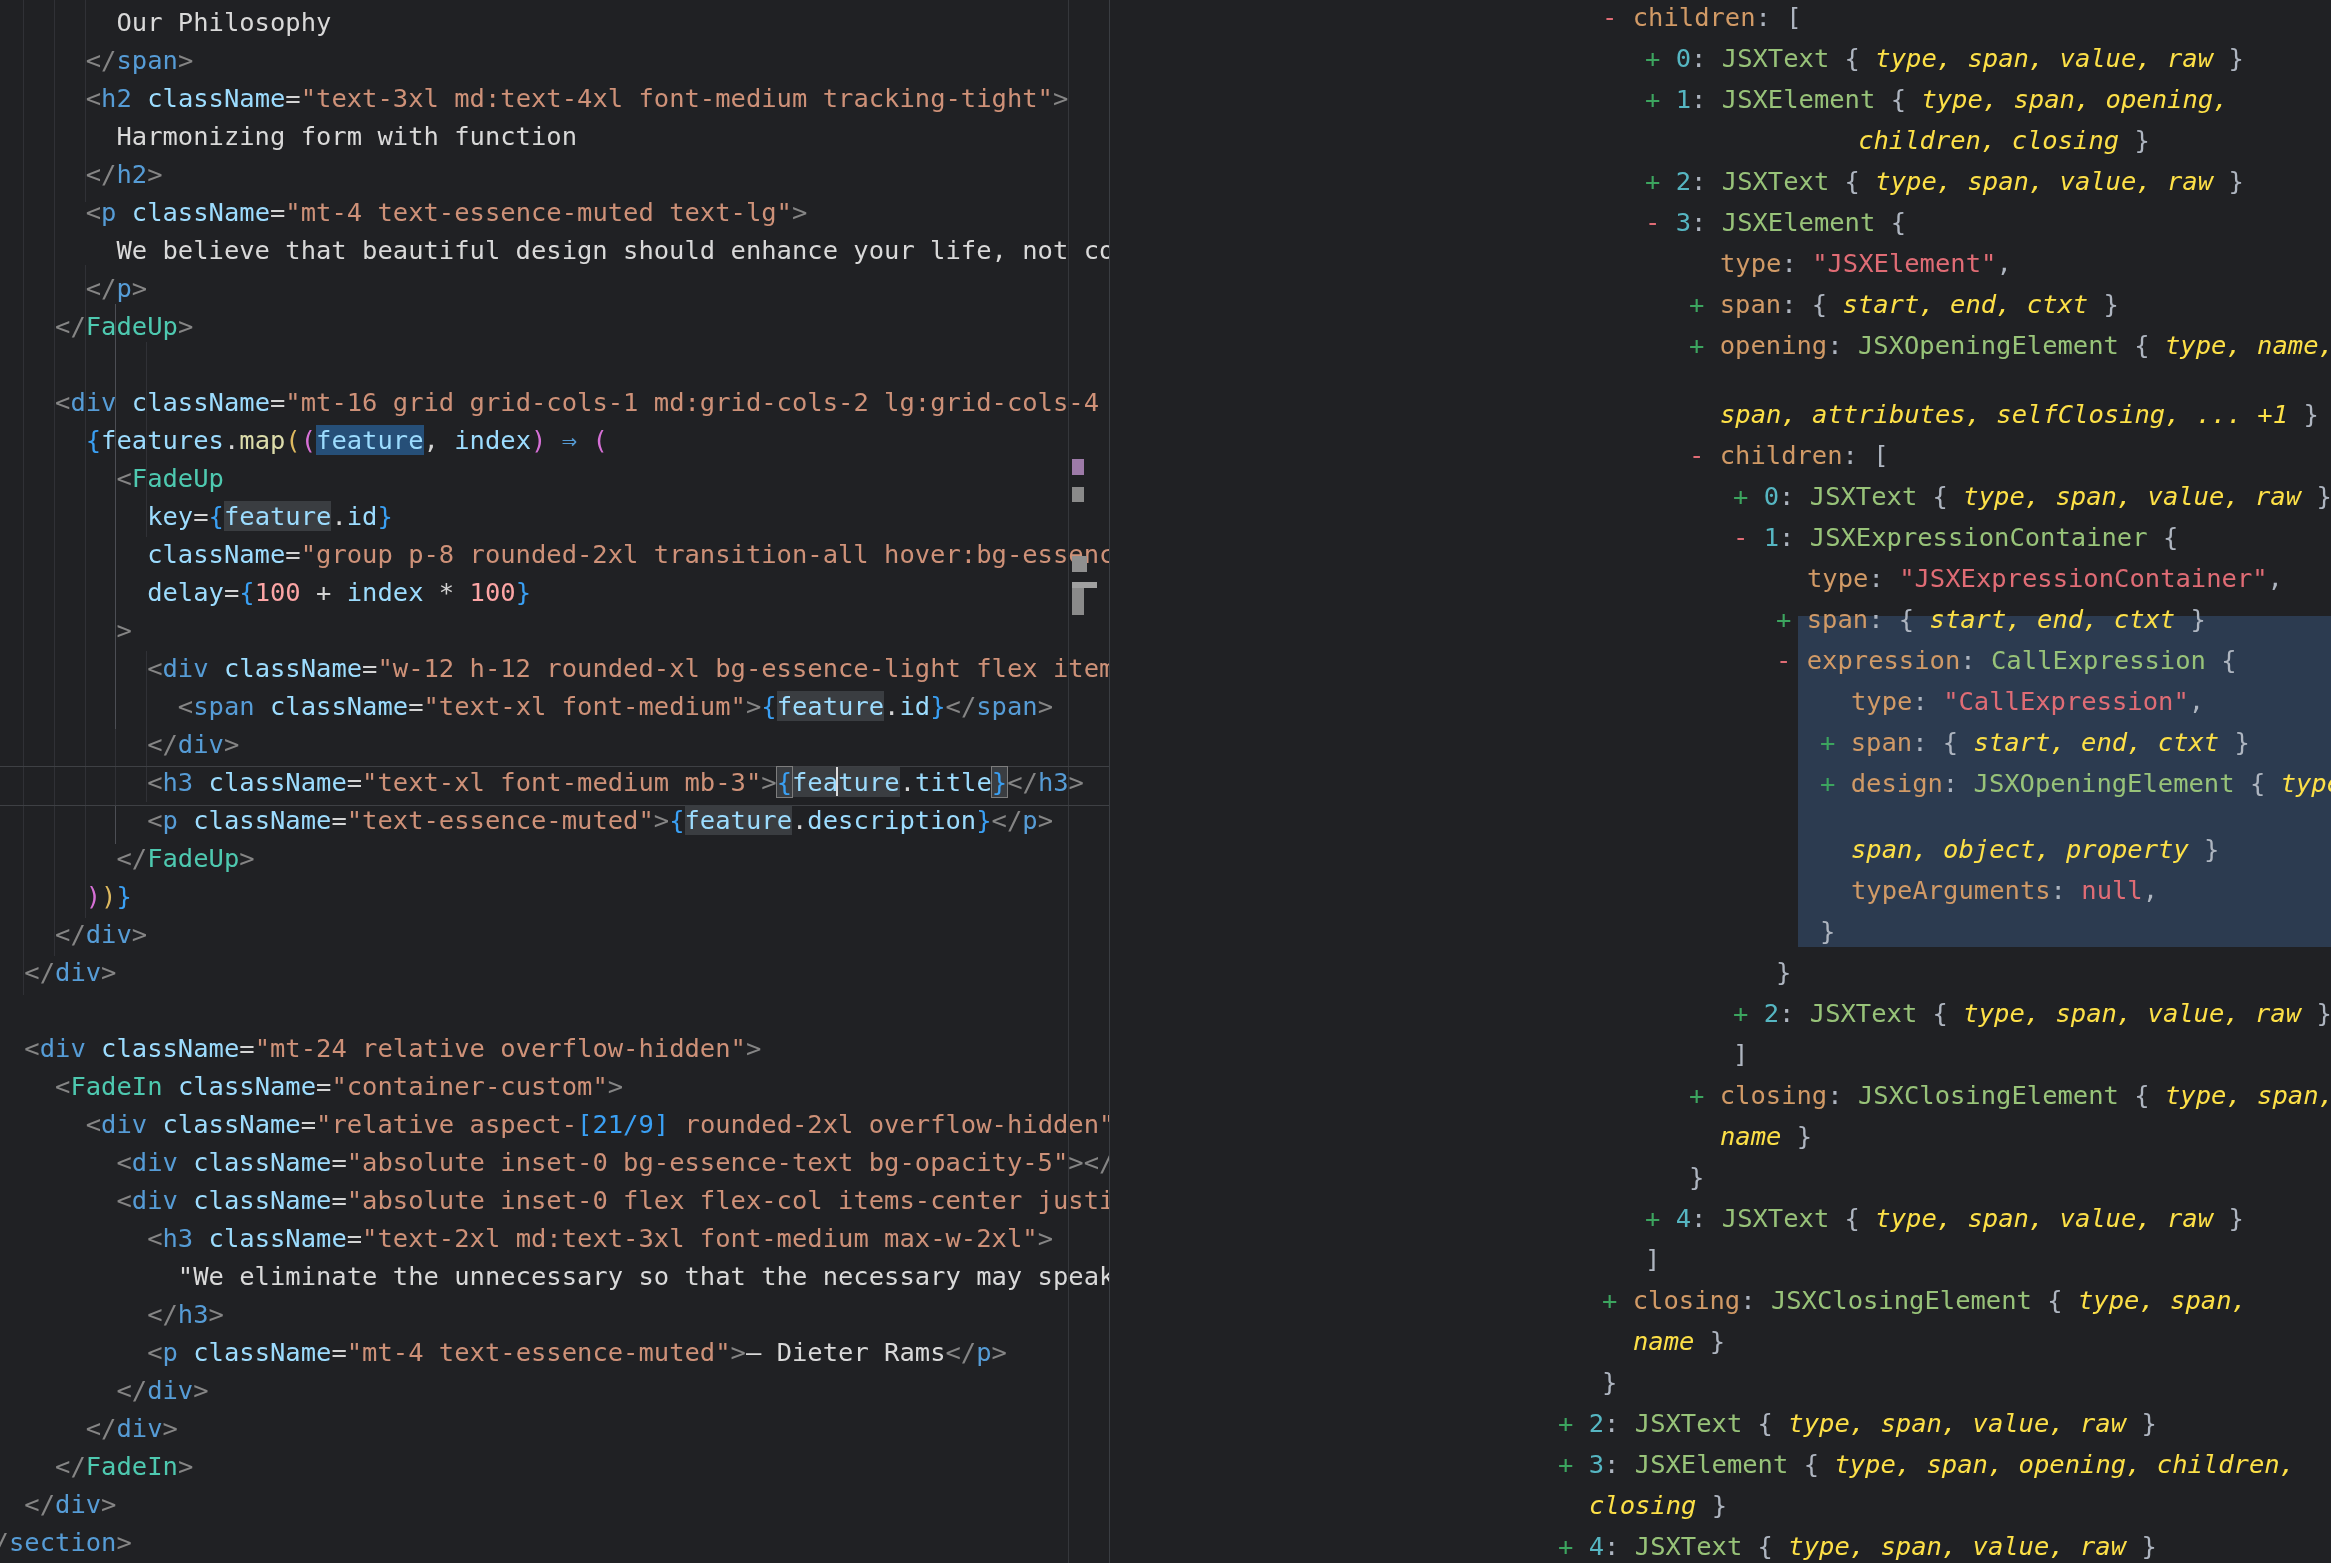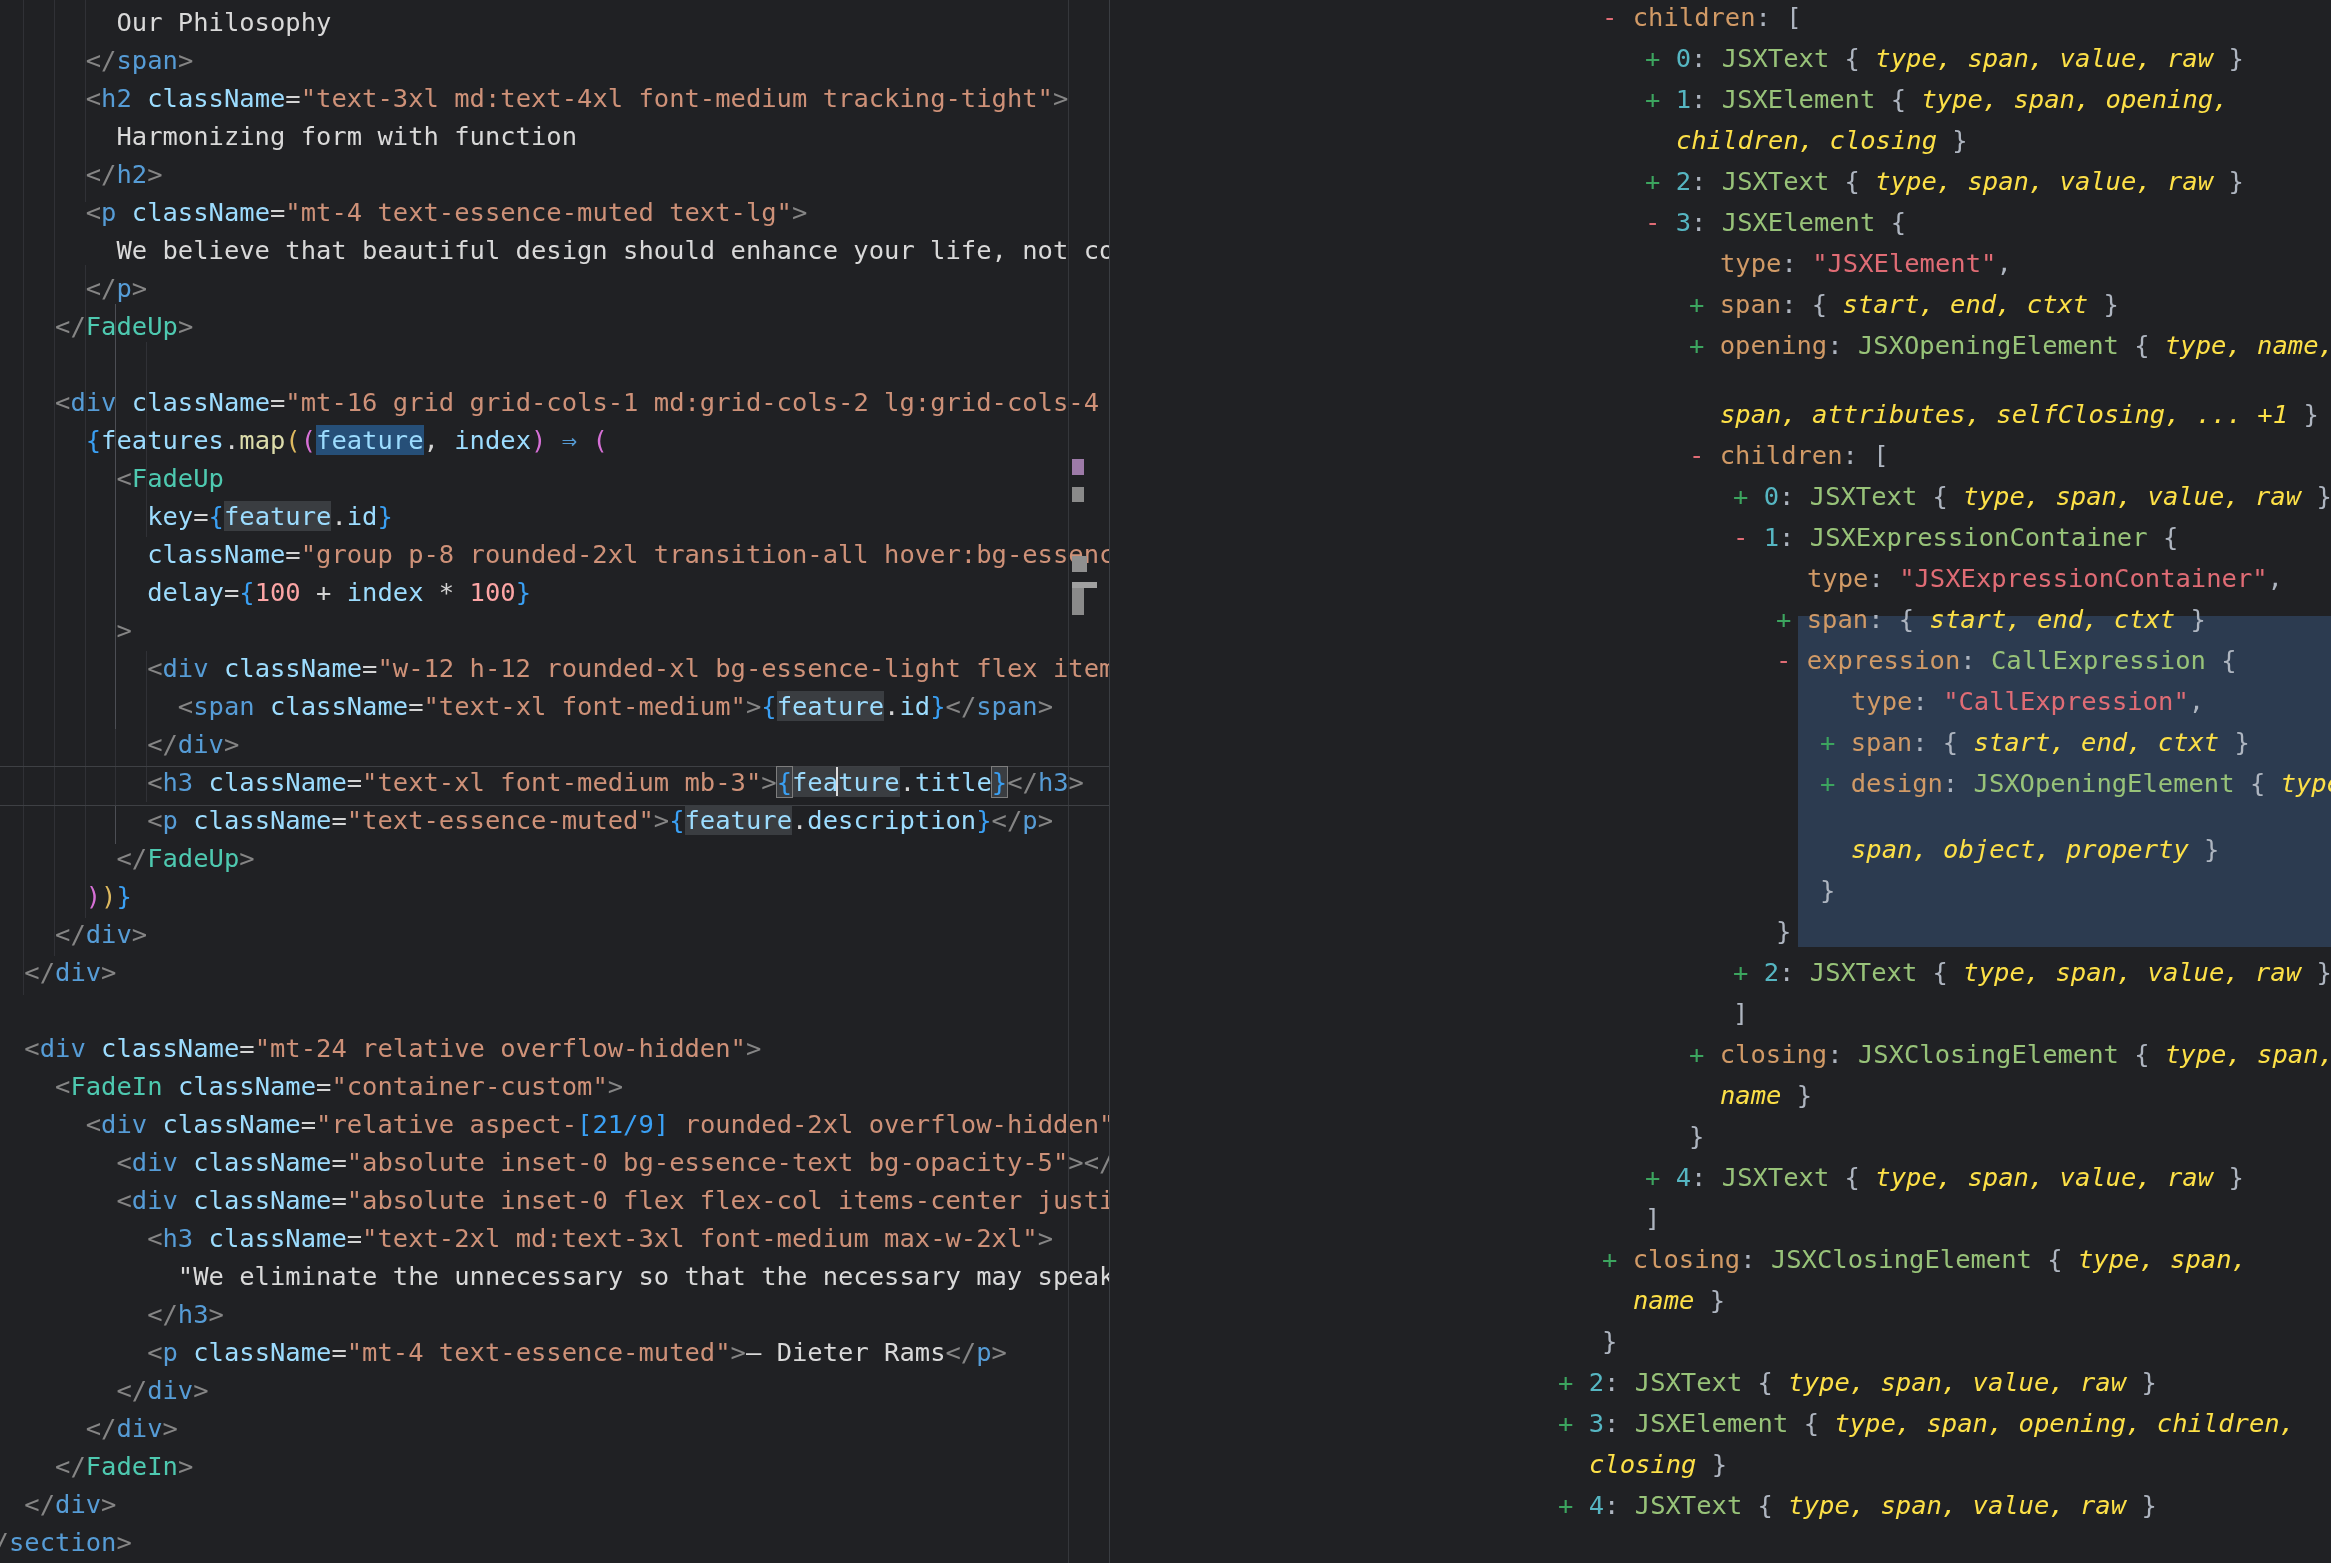--- a/index.html
+++ b/index.html
@@ -97,37 +97,38 @@
     <div class="mm-block" style="left: 2.7px; top: 582px; width: 25.5px; height: 5.5px; background: rgb(160, 160, 160);"></div>
     <div class="mm-block" style="left: 2.7px; top: 588px; width: 12.7px; height: 27px; background: rgb(138, 138, 138);"></div>
   </div>
 
 <div id="ast-pane">
   <div id="ast-highlight"></div>
   <div class="ast-lines">
       <div class="al" style="padding-left: 492px;"><span class="rminus">-&nbsp;</span><span class="rk">children</span><span class="rp">: [</span></div>
       <div class="al" style="padding-left: 535px;"><span class="rplus">+&nbsp;</span><span class="ri">0</span><span class="rp">: </span><span class="rn">JSXText</span><span class="rp"> { </span><span class="rf">type, span, value, raw</span><span class="rp"> }</span></div>
       <div class="al" style="padding-left: 535px;"><span class="rplus">+&nbsp;</span><span class="ri">1</span><span class="rp">: </span><span class="rn">JSXElement</span><span class="rp"> { </span><span class="rf">type, span, opening,</span></div>
-      <div class="al" style="padding-left: 566px;"><span class="rf">children, closing</span><span class="rp"> }</span></div>
+      <div class="al" style="padding-left: 566px; text-align: center;"><span class="rf">children, closing</span><span class="rp"> }</span></div>
       <div class="al" style="padding-left: 535px;"><span class="rplus">+&nbsp;</span><span class="ri">2</span><span class="rp">: </span><span class="rn">JSXText</span><span class="rp"> { </span><span class="rf">type, span, value, raw</span><span class="rp"> }</span></div>
       <div class="al" style="padding-left: 535px;"><span class="rminus">-&nbsp;</span><span class="ri">3</span><span class="rp">: </span><span class="rn">JSXElement</span><span class="rp"> {</span></div>
       <div class="al" style="padding-left: 610px;"><span class="rk">type</span><span class="rp">: </span><span class="rs">"JSXElement"</span><span class="rp">,</span></div>
       <div class="al" style="padding-left: 579px;"><span class="rplus">+&nbsp;</span><span class="rk">span</span><span class="rp">: { </span><span class="rf">start, end, ctxt</span><span class="rp"> }</span></div>
       <div class="al" style="padding-left: 579px;"><span class="rplus">+&nbsp;</span><span class="rk">opening</span><span class="rp">: </span><span class="rn">JSXOpeningElement</span><span class="rp"> { </span><span class="rf">type, name,</span></div>
       <div class="al" style="padding-left: 610px; margin-top: 28px;"><span class="rf">span, attributes, selfClosing, ... +1</span><span class="rp"> }</span></div>
       <div class="al" style="padding-left: 579px;"><span class="rminus">-&nbsp;</span><span class="rk">children</span><span class="rp">: [</span></div>
       <div class="al" style="padding-left: 623px;"><span class="rplus">+&nbsp;</span><span class="ri">0</span><span class="rp">: </span><span class="rn">JSXText</span><span class="rp"> { </span><span class="rf">type, span, value, raw</span><span class="rp"> }</span></div>
       <div class="al" style="padding-left: 623px;"><span class="rminus">-&nbsp;</span><span class="ri">1</span><span class="rp">: </span><span class="rn">JSXExpressionContainer</span><span class="rp"> {</span></div>
       <div class="al" style="padding-left: 697px;"><span class="rk">type</span><span class="rp">: </span><span class="rs">"JSXExpressionContainer"</span><span class="rp">,</span></div>
       <div class="al" style="padding-left: 666px;"><span class="rplus">+&nbsp;</span><span class="rk">span</span><span class="rp">: { </span><span class="rf">start, end, ctxt</span><span class="rp"> }</span></div>
       <div class="al" style="padding-left: 666px;"><span class="rminus">-&nbsp;</span><span class="rk">expression</span><span class="rp">: </span><span class="rn">CallExpression</span><span class="rp"> {</span></div>
       <div class="al" style="padding-left: 741px;"><span class="rk">type</span><span class="rp">: </span><span class="rs">"CallExpression"</span><span class="rp">,</span></div>
       <div class="al" style="padding-left: 710px;"><span class="rplus">+&nbsp;</span><span class="rk">span</span><span class="rp">: { </span><span class="rf">start, end, ctxt</span><span class="rp"> }</span></div>
       <div class="al" style="padding-left: 710px;"><span class="rplus">+&nbsp;</span><span class="rk">design</span><span class="rp">: </span><span class="rn">JSXOpeningElement</span><span class="rp"> { </span><span class="rf">type,</span></div>
       <div class="al" style="padding-left: 741px; margin-top: 25px;"><span class="rf">span, object, property</span><span class="rp"> }</span></div>
+      <div class="al" style="padding-left: 741px;"><span class="rk">typeArguments</span><span class="rp">: </span><span class="rs">null</span><span class="rp">,</span></div>
       <div class="al" style="padding-left: 710px;"><span class="rp">}</span></div>
       <div class="al" style="padding-left: 666px;"><span class="rp">}</span></div>
       <div class="al" style="padding-left: 623px;"><span class="rplus">+&nbsp;</span><span class="ri">2</span><span class="rp">: </span><span class="rn">JSXText</span><span class="rp"> { </span><span class="rf">type, span, value, raw</span><span class="rp"> }</span></div>
       <div class="al" style="padding-left: 623px;"><span class="rp">]</span></div>
       <div class="al" style="padding-left: 579px;"><span class="rplus">+&nbsp;</span><span class="rk">closing</span><span class="rp">: </span><span class="rn">JSXClosingElement</span><span class="rp"> { </span><span class="rf">type, span,</span></div>
       <div class="al" style="padding-left: 610px;"><span class="rf">name</span><span class="rp"> }</span></div>
       <div class="al" style="padding-left: 579px;"><span class="rp">}</span></div>
       <div class="al" style="padding-left: 535px;"><span class="rplus">+&nbsp;</span><span class="ri">4</span><span class="rp">: </span><span class="rn">JSXText</span><span class="rp"> { </span><span class="rf">type, span, value, raw</span><span class="rp"> }</span></div>
       <div class="al" style="padding-left: 535px;"><span class="rp">]</span></div>
       <div class="al" style="padding-left: 492px;"><span class="rplus">+&nbsp;</span><span class="rk">closing</span><span class="rp">: </span><span class="rn">JSXClosingElement</span><span class="rp"> { </span><span class="rf">type, span,</span></div>

